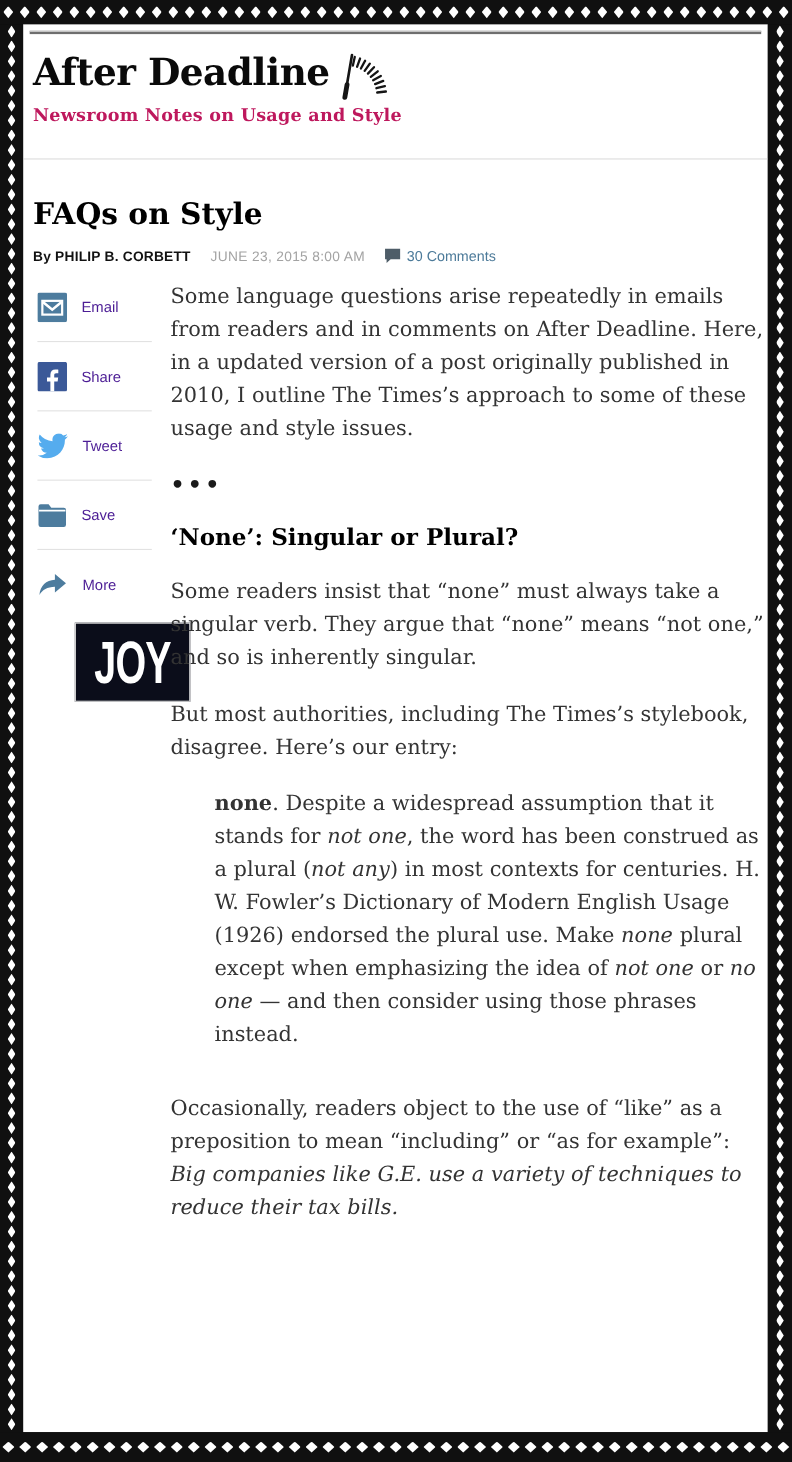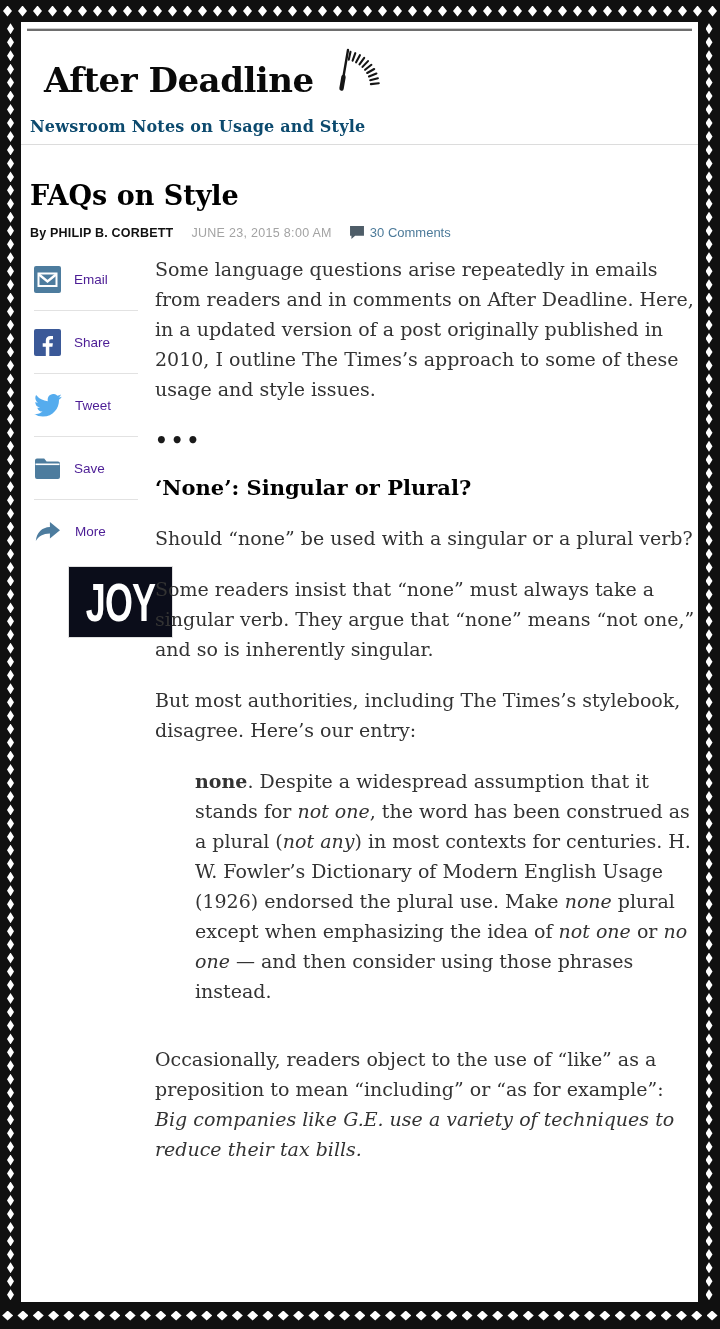--- a/index.html
+++ b/index.html
@@ -18,23 +18,23 @@
   .bottom .dm{width:11px;height:10px;}
   .left .dm,.right .dm{width:7px;height:11px;}
 
   
   .page{position:absolute;left:21px;top:22px;right:22px;bottom:27px;background:#ffffff;z-index:1;}
   .top-rule{position:absolute;left:6px;right:6px;top:6px;height:2px;background:#6e6e6e;border-top:1px solid #cdcdcd;}
 
   
   .blog-header{position:absolute;left:9px;top:24px;cursor:pointer;}
   .logo-row{display:flex;align-items:flex-start;}
-  .logo-title{margin:14px;font-family:"DejaVu Serif",serif;font-weight:800;font-size:34px;line-height:40px;color:#0a0a0a;letter-spacing:-0.5px;}
+  .logo-title{margin:0;font-family:"DejaVu Serif",serif;font-weight:800;font-size:34px;line-height:40px;color:#0a0a0a;letter-spacing:-0.5px;}
   .gauge{margin-left:5px;margin-top:-4px;}
-  .logo-tagline{font-family:"DejaVu Serif",serif;font-weight:800;font-size:16px;color:#0c4a6e;margin-top:3px;letter-spacing:0.2px;}
+  .logo-tagline{font-family:"DejaVu Serif",serif;font-weight:800;font-size:16px;color:#be185d;margin-top:3px;letter-spacing:0.2px;}
   .h-div{position:absolute;top:122px;left:0;right:0;height:1px;background:#dcdcdc;}
 
   
   .headline{position:absolute;top:158px;left:9px;margin:0;font-family:"DejaVu Serif",serif;font-weight:700;font-size:27px;color:#000;}
   .byline-row{position:absolute;top:203px;left:9px;display:flex;align-items:center;gap:18px;white-space:nowrap;}
   .byline{font-weight:bold;font-size:12.5px;color:#111;letter-spacing:0.2px;}
   .pub-date{color:#a3a3a3;font-size:12.5px;letter-spacing:0.3px;}
   .comments{color:#4c7a99;font-size:13px;display:flex;align-items:center;gap:6px;cursor:pointer;}
 
   
@@ -446,19 +446,18 @@
     </aside>
 
   <div class="ad">
     <span>JOY</span>
   </div>
 
   <div class="body-col" id="bodyCol">
       <p><span>Some language questions arise repeatedly in emails from readers and in comments on After Deadline. Here, in a updated version of a post originally published in 2010, I outline The Times’s approach to some of these usage and style issues.</span></p>
       <div class="dots">•••</div>
       <h3 class="sub">‘None’: Singular or Plural?</h3>
-      <p><span>Should “none” be used with a singular or a plural verb?</span></p>
       <p><span>Some readers insist that “none” must always take a singular verb. They argue that “none” means “not one,” and so is inherently singular.</span></p>
       <p><span>But most authorities, including The Times’s stylebook, disagree. Here’s our entry:</span></p>
       <blockquote><span class="bd">none</span><span>. Despite a widespread assumption that it stands for </span><span class="it">not one</span><span>, the word has been construed as a plural (</span><span class="it">not any</span><span>) in most contexts for centuries. H. W. Fowler’s Dictionary of Modern English Usage (1926) endorsed the plural use. Make </span><span class="it">none</span><span> plural except when emphasizing the idea of </span><span class="it">not one</span><span> or </span><span class="it">no one</span><span> — and then consider using those phrases instead.</span></blockquote>
       <p><span>Occasionally, readers object to the use of “like” as a preposition to mean “including” or “as for example”: </span><span class="it">Big companies like G.E. use a variety of techniques to reduce their tax bills.</span></p>
     </div>
 </div>
 
 </body></html>

